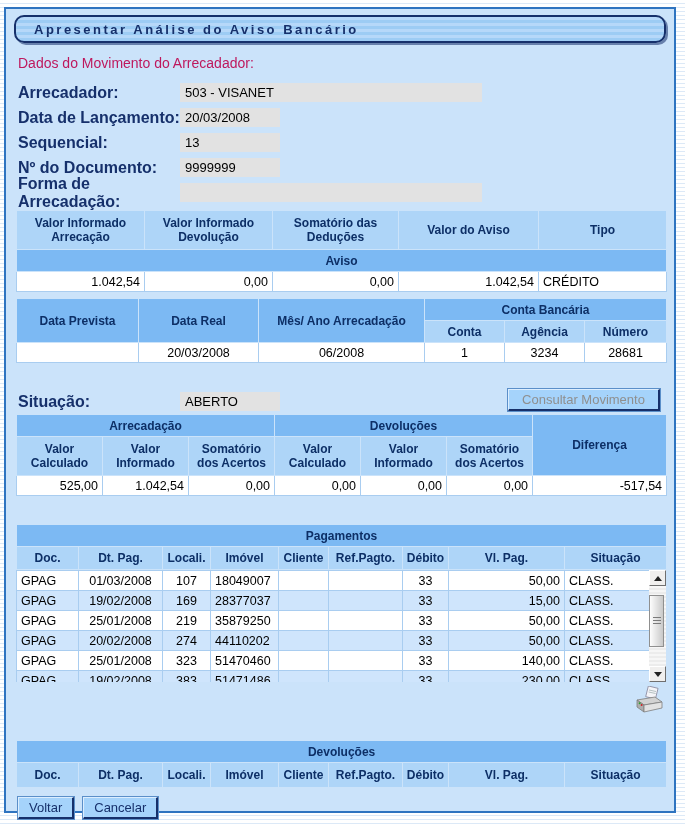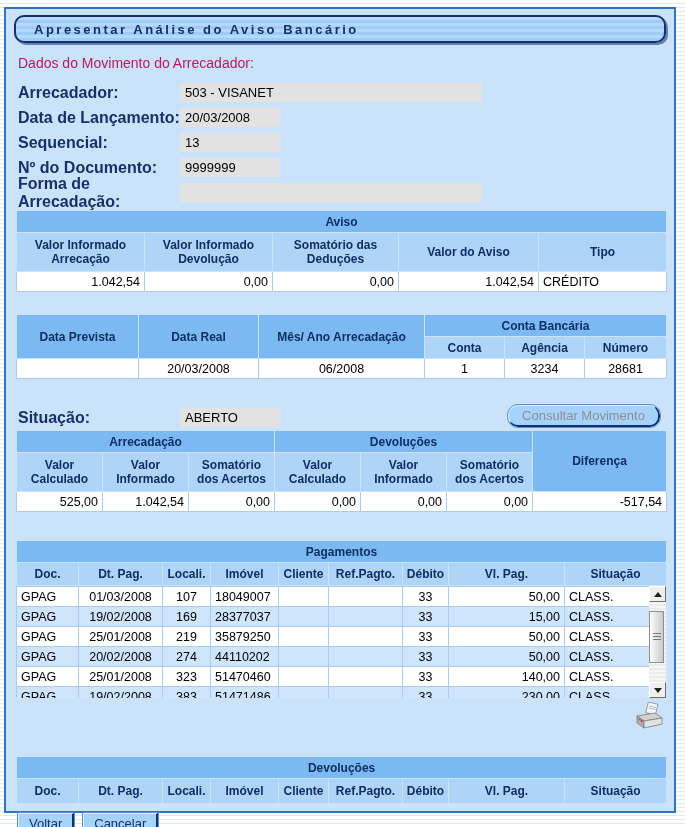--- a/index.html
+++ b/index.html
@@ -96,40 +96,40 @@
   <table style="width:650px;margin-top:8px;">
     <colgroup>
         <col style="width:128px">
         <col style="width:128px">
         <col style="width:126px">
         <col style="width:140px">
         <col style="width:128px">
       </colgroup>
     <tbody>
         <tr>
-      <th class="group" colspan="5">Aviso</th>
-    </tr>
-    <tr>
       <th class="leaf" style="height:36px;white-space:normal;">Valor Informado Arrecação</th>
       <th class="leaf" style="white-space:normal;">Valor Informado Devolução</th>
       <th class="leaf" style="white-space:normal;">Somatório das Deduções</th>
       <th class="leaf">Valor do Aviso</th>
       <th class="leaf">Tipo</th>
     </tr>
     <tr>
+      <th class="group" colspan="5">Aviso</th>
+    </tr>
+    <tr>
       <td class="ar">1.042,54</td>
       <td class="ar">0,00</td>
       <td class="ar">0,00</td>
       <td class="ar">1.042,54</td>
       <td class="al">CRÉDITO</td>
     </tr>
   </tbody>
     </table>
 
-  <table style="width:650px;margin-top:22px;">
+  <table style="width:650px;margin-top:6px;">
     <colgroup>
         <col style="width:122px">
         <col style="width:120px">
         <col style="width:166px">
         <col style="width:80px">
         <col style="width:80px">
         <col style="width:82px">
       </colgroup>
     <tbody>
         <tr>
@@ -150,21 +150,21 @@
       <td class="ac">1</td>
       <td class="ac">3234</td>
       <td class="ac">28681</td>
     </tr>
   </tbody>
     </table>
 
   <div class="situacao-row">
     <span class="field-label">Situação:</span>
     <span class="field-value w-narrow">ABERTO</span>
-    <button class="btn btn-disabled" style="margin-left:auto;margin-right:2px;border-radius:10px;">Consultar Movimento</button>
+    <button class="btn btn-disabled" style="margin-left:auto;margin-right:2px;">Consultar Movimento</button>
   </div>
 
   <table style="width:650px;">
     <colgroup>
         <col style="width:86px">
         <col style="width:86px">
         <col style="width:86px">
         <col style="width:86px">
         <col style="width:86px">
         <col style="width:86px">

